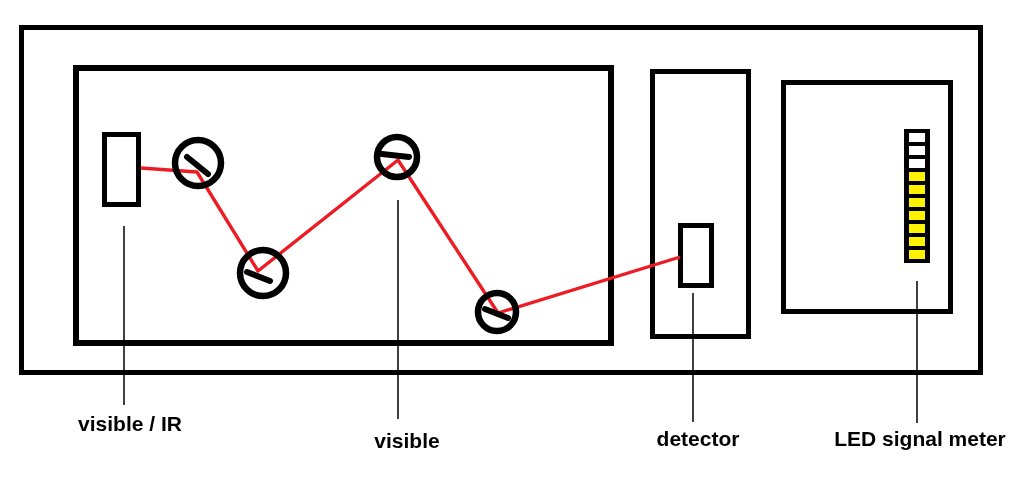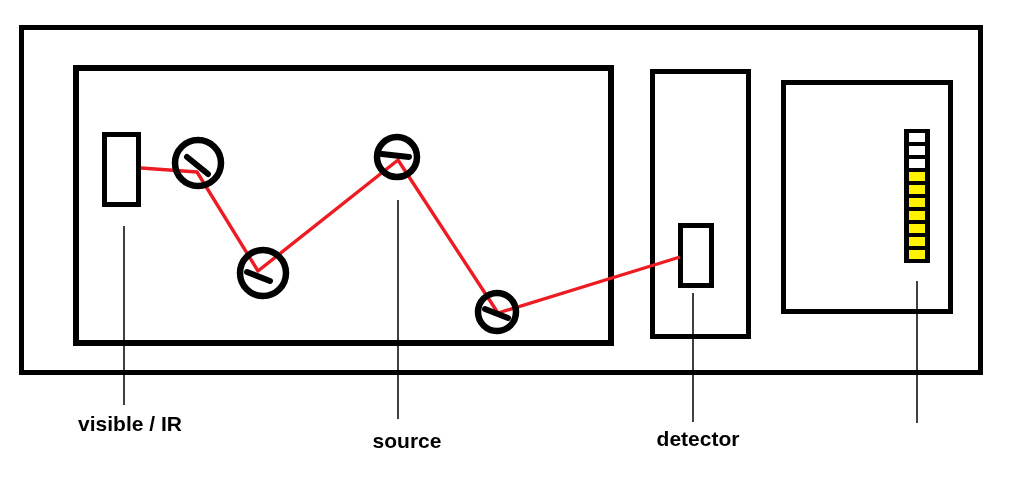--- a/index.html
+++ b/index.html
@@ -95,16 +95,17 @@
 
     <line x1="124" y1="226" x2="124" y2="405" stroke="var(--outline)" stroke-width="1.5"></line>
     <line x1="398" y1="200" x2="398" y2="419" stroke="var(--outline)" stroke-width="1.5"></line>
     <line x1="693" y1="293" x2="693" y2="422" stroke="var(--outline)" stroke-width="1.5"></line>
     <line x1="917" y1="281" x2="917" y2="423" stroke="var(--outline)" stroke-width="1.5"></line>
   </svg>
 
   <div class="lbl lbl-source">
     <div>visible / IR</div>
   </div>
-  <div class="lbl lbl-mirrors">source</div>
+  <div class="lbl lbl-mirrors">visible</div>
   <div class="lbl lbl-detector">detector</div>
+  <div class="lbl lbl-led">LED signal meter</div>
 
 </div>
 
 </body></html>

